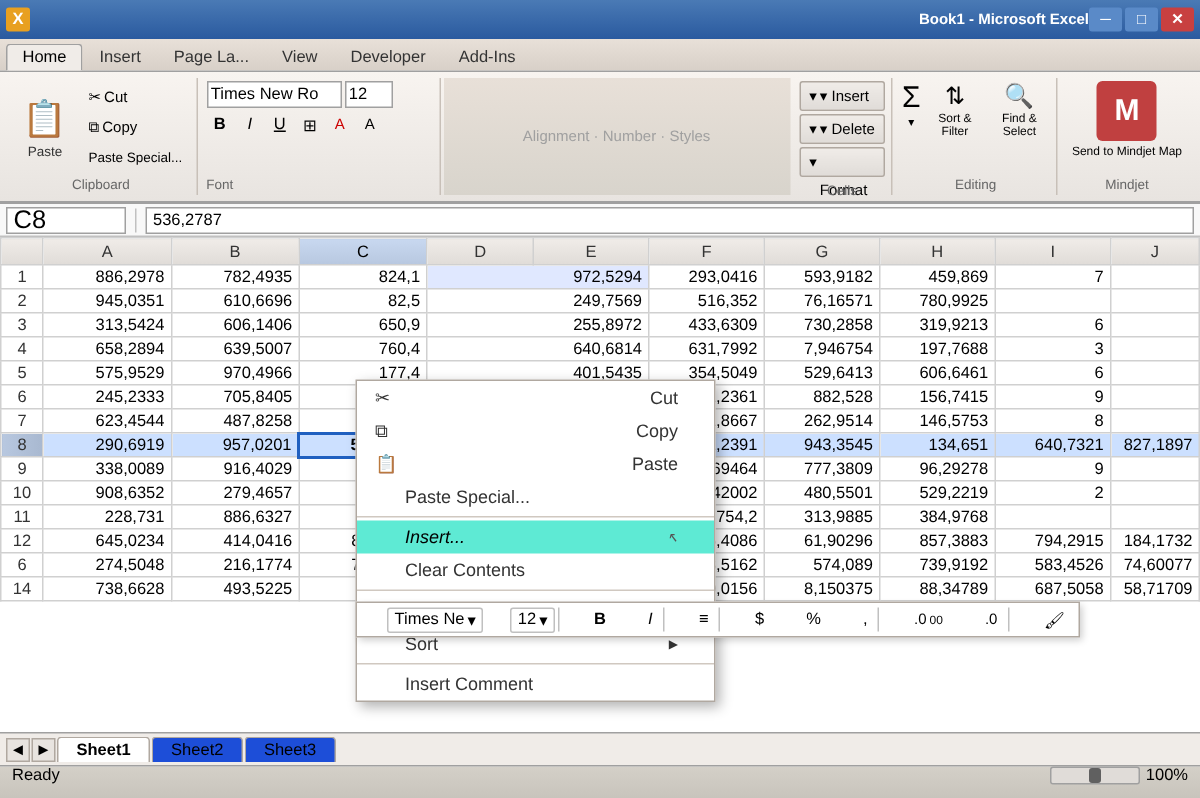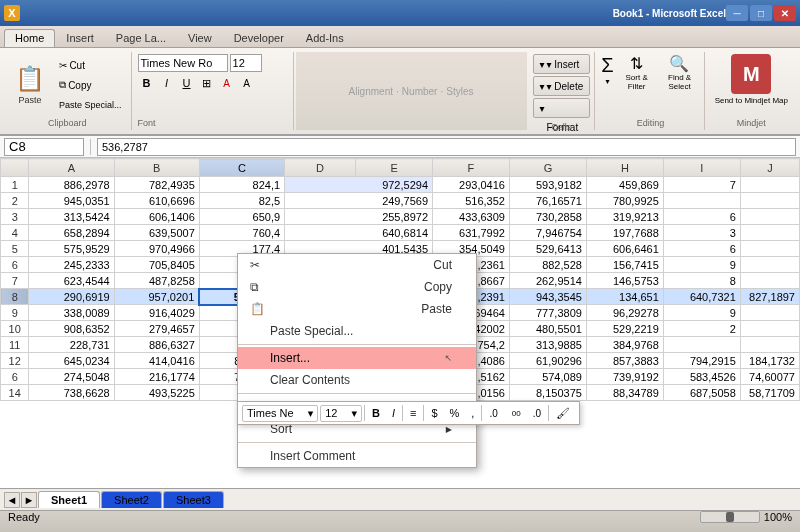--- a/index.html
+++ b/index.html
@@ -129,21 +129,21 @@
       align-items: center;
       border-bottom: 1px solid #c0c0c0;
       padding: 0 4px;
       gap: 4px;
     }
     .name-box {
       width: 80px;
       height: 18px;
       border: 1px solid #a0a0a0;
       padding: 0 4px;
-      font-size: 13px;
+      font-size: 17px;
       background: white;
       display: flex; align-items: center;
     }
     .formula-separator { width: 1px; height: 16px; background: #c0c0c0; margin: 0 2px; }
     .formula-input {
       flex: 1;
       height: 18px;
       border: 1px solid #a0a0a0;
       padding: 0 4px;
       font-size: 11px;
@@ -223,21 +223,21 @@
       gap: 2px;
       z-index: 101;
       height: 24px;
     }
     .mini-tb-item {
       padding: 1px 4px;
       font-size: 11px;
       cursor: pointer;
       border: 1px solid transparent;
       border-radius: 2px;
-      display: flex; align-items: center; gap: 14px;
+      display: flex; align-items: center; gap: 2px; margin-left: 16px;
     }
     .mini-tb-sep { width: 1px; height: 16px; background: #c0c0c0; }
 
     
     .status-bar {
       background: linear-gradient(to bottom, #d4d0c8, #c8c4bc);
       height: 22px;
       display: flex;
       align-items: flex-start;
       padding: 0 8px;
@@ -657,21 +657,21 @@
           <span>Copy</span>
         </div>
         <div class="menu-item">
           <span style="margin-left:-20px;margin-right:6px;">📋</span>
           <span>Paste</span>
         </div>
         <div class="menu-item">
           <span>Paste Special...</span>
         </div>
         <div class="menu-separator"></div>
-        <div class="menu-item highlighted" style="background:#fca5a5;font-weight:normal;">
+        <div class="menu-item highlighted" style="background:#5eead4;font-weight:normal;font-style:italic;">
           <span>Insert...</span>
           <span style="font-size:9px;color:#555;margin-left:30px;">↖</span>
         </div>
         <div class="menu-item">
           <span>Clear Contents</span>
         </div>
         <div class="menu-separator"></div>
         <div class="menu-item">
           <span>Filter</span>
           <span class="menu-arrow">▶</span>

